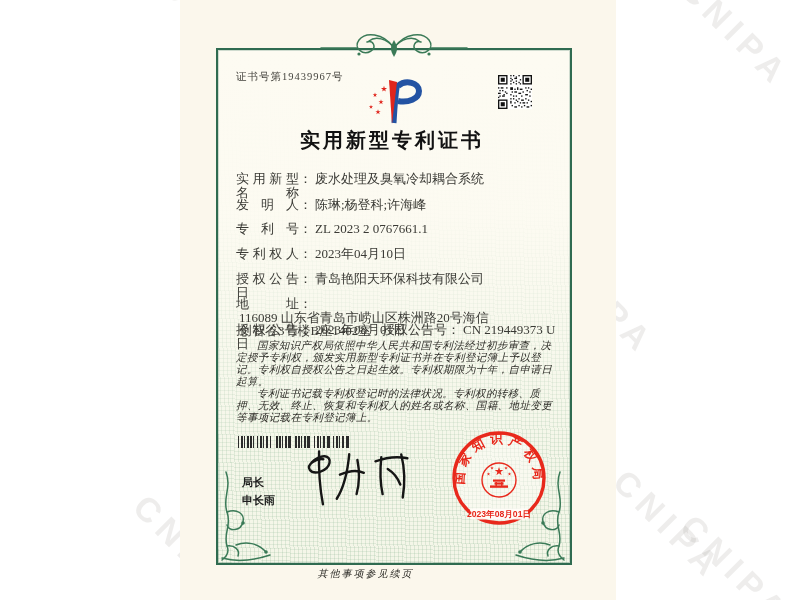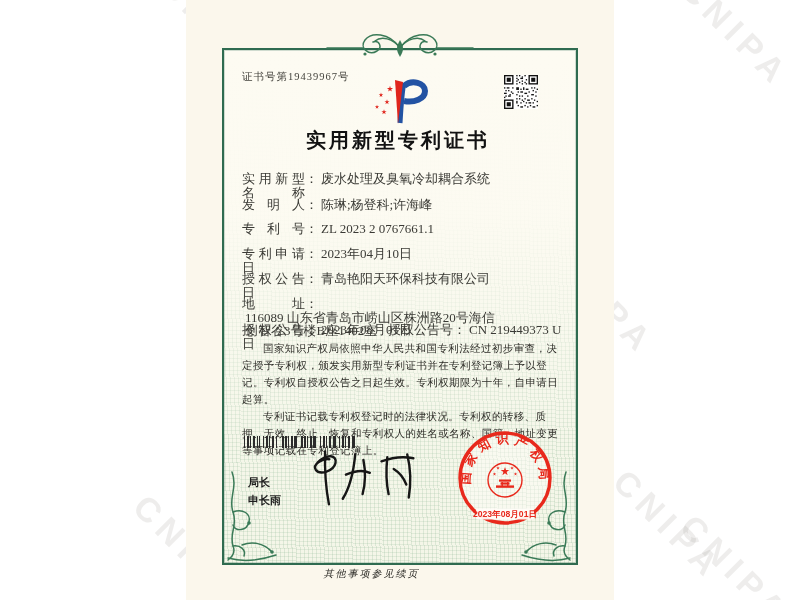--- a/index.html
+++ b/index.html
@@ -3,40 +3,40 @@
 <meta charset="utf-8">
 <style>
   html,body{margin:0;padding:0;width:800px;height:600px;overflow:hidden;background:#ffffff;
     font-family:"Liberation Serif","DejaVu Serif",serif;}
   .canvas{position:relative;width:800px;height:600px;background:#ffffff;}
   
   .wm{position:absolute;transform:translate(-50%,-50%) rotate(45deg);
     font-family:"Liberation Sans","DejaVu Sans",sans-serif;font-weight:bold;
     font-size:34px;letter-spacing:7px;color:rgba(148,146,136,0.16);white-space:nowrap;pointer-events:none;}
   
-  .photo{position:absolute;left:186px;top:0;width:428px;height:600px;background:#fbf7ec;}
+  .photo{position:absolute;left:180px;top:0;width:428px;height:600px;background:#fbf7ec;padding-left:8px;}
   
   .frame{position:absolute;left:36px;top:48px;width:352px;height:513px;
     border:2px solid #2f6b50;box-shadow:inset 0 0 0 1px rgba(47,107,80,0.22);
     background:
       linear-gradient(180deg, rgba(253,251,242,1) 0%, rgba(253,251,242,0.95) 32%, rgba(250,250,240,0.55) 58%, rgba(243,248,233,0.22) 78%, rgba(238,245,226,0.12) 100%),
       repeating-linear-gradient(88deg, rgba(106,160,120,0.20) 0 1px, rgba(0,0,0,0) 1px 4px),
       repeating-linear-gradient(2deg, rgba(106,160,120,0.17) 0 1px, rgba(0,0,0,0) 1px 4px),
       #f5f6e9;}
   .ornament{position:absolute;pointer-events:none;}
   .cert-no{position:absolute;left:56px;top:70px;font-size:10.5px;color:#44433d;letter-spacing:1px;}
   .title{position:absolute;left:36px;top:127px;width:352px;text-align:center;
     font-size:20px;font-weight:bold;color:#121212;letter-spacing:3px;}
   .frow{position:absolute;left:56px;width:330px;font-size:13px;color:#3a3a35;line-height:13.5px;}
   .flabel{display:inline-block;width:63px;text-align:justify;text-align-last:justify;vertical-align:top;}
   .fvalue{margin-left:3px;}
   .fvalue-block{display:inline-block;vertical-align:top;margin-left:3px;width:262px;}
   .grant2{position:absolute;left:146px;top:0;white-space:nowrap;}
   .body-text{position:absolute;left:56px;top:340px;width:326px;font-size:10.5px;color:#2e2d28;
-    line-height:17px;letter-spacing:0.4px;}
+    line-height:12px;font-style:italic;letter-spacing:0.4px;}
   .body-text p{margin:0;text-indent:2em;}
   .barcode{position:absolute;left:58px;top:436px;width:112px;height:12px;
     background:repeating-linear-gradient(90deg,#2b2b2b 0 1.5px,transparent 1.5px 3px,#2b2b2b 3px 5px,transparent 5px 6px,#2b2b2b 6px 7px,transparent 7px 9.5px);}
   .signer{position:absolute;left:62px;top:473px;font-family:"Liberation Sans","DejaVu Sans",sans-serif;
     font-weight:bold;font-size:11px;color:#1d1d1d;line-height:18px;}
   .sign-svg{position:absolute;left:118px;top:446px;transform:rotate(-2deg);}
   .seal{position:absolute;left:270px;top:429px;width:98px;height:98px;}
   .page-num{position:absolute;left:36px;top:544px;width:352px;text-align:center;font-size:8.5px;color:#3b3b35;}
   .note{position:absolute;left:0;top:567px;width:371px;text-align:center;font-size:10px;
     font-style:italic;color:#2c2b26;letter-spacing:2px;}
@@ -200,21 +200,21 @@
     <div class="frow" style="top:172px">
       <span class="flabel">实用新型名称</span><span>：</span><span class="fvalue">废水处理及臭氧冷却耦合系统</span>
     </div>
     <div class="frow" style="top:198px">
       <span class="flabel">发明人</span><span>：</span><span class="fvalue">陈琳;杨登科;许海峰</span>
     </div>
     <div class="frow" style="top:222px">
       <span class="flabel">专利号</span><span>：</span><span class="fvalue">ZL 2023 2 0767661.1</span>
     </div>
     <div class="frow" style="top:247px">
-      <span class="flabel">专利申请日</span><span>：</span><span class="fvalue">2023年04月10日</span>
+      <span class="flabel">专利权人</span><span>：</span><span class="fvalue">2023年04月10日</span>
     </div>
     <div class="frow" style="top:272px">
       <span class="flabel">授权公告日</span><span>：</span><span class="fvalue">青岛艳阳天环保科技有限公司</span>
     </div>
     <div class="frow" style="top:297px">
       <span class="flabel">地址</span><span>：</span><span class="fvalue-block">116089 山东省青岛市崂山区株洲路20号海信创智谷3号楼B座1402室</span>
     </div>
     <div class="frow" style="top:323px;position:absolute">
       <span class="flabel">授权公告日</span><span>：</span><span class="fvalue">2023年08月01日</span>
       <span class="grant2"><span>授权公告号</span><span>：</span><span class="fvalue">CN 219449373 U</span></span>

